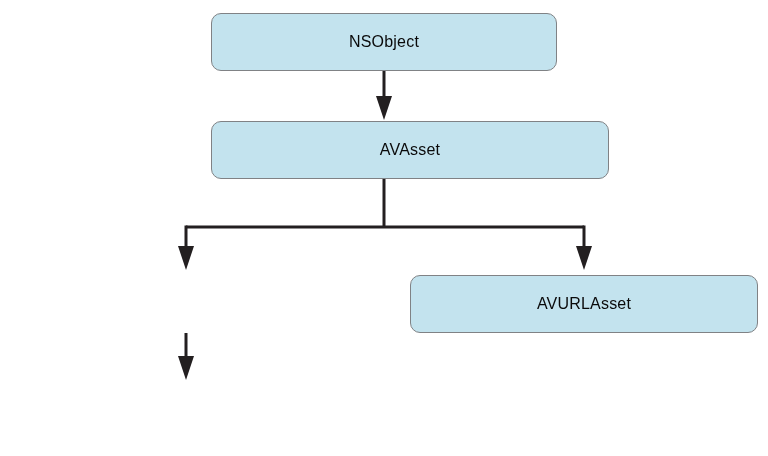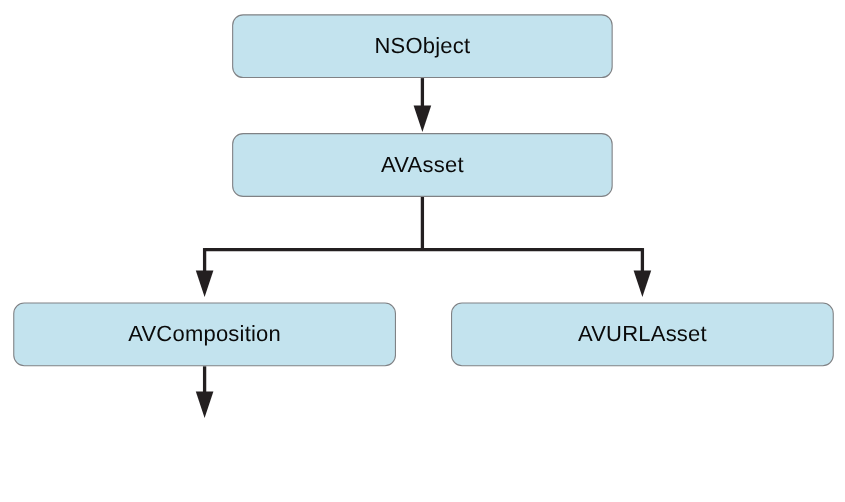--- a/index.html
+++ b/index.html
@@ -28,26 +28,26 @@
   .edge-line { stroke: var(--arrow); stroke-width: 3; fill: none; }
   .edge-head { fill: var(--arrow); stroke: none; }
   .node {
     position: absolute;
     background: var(--node-fill);
     border: 1.5px solid var(--node-border);
     border-radius: 10px;
     display: flex;
     align-items: center;
     justify-content: center;
-    font-size: 20px;
+    font-size: 16px;
     color: var(--text);
     letter-spacing: 0.2px;
   }
   .node-nsobject             { left: 211px; top: 13px;  width: 346px; height: 58px; }
-  .node-avasset              { left: 211px; top: 121px; width: 346px; height: 58px; }
+  .node-avasset              { left: 211px; top: 121px; width: 398px; height: 58px; }
   .node-avcomposition        { left: 12px;  top: 275px; width: 348px; height: 58px; }
   .node-avurlasset           { left: 410px; top: 275px; width: 348px; height: 58px; }
   .node-avmutablecomposition { left: 12px;  top: 385px; width: 348px; height: 58px; }
 </style>
 </head>
 <body>
 
 <div class="canvas">
 
   <svg class="edges" viewBox="0 0 768 456" xmlns="http://www.w3.org/2000/svg" aria-hidden="true">
@@ -79,22 +79,19 @@
   </svg>
 
   <div class="node node-nsobject">
     <span>NSObject</span>
   </div>
 
   <div class="node node-avasset">
     <span>AVAsset</span>
   </div>
 
-  <div class="node node-avcomposition">
-    <span>AVComposition</span>
-  </div>
 
   <div class="node node-avurlasset">
     <span>AVURLAsset</span>
   </div>
 
 
 </div>
 
 </body></html>

